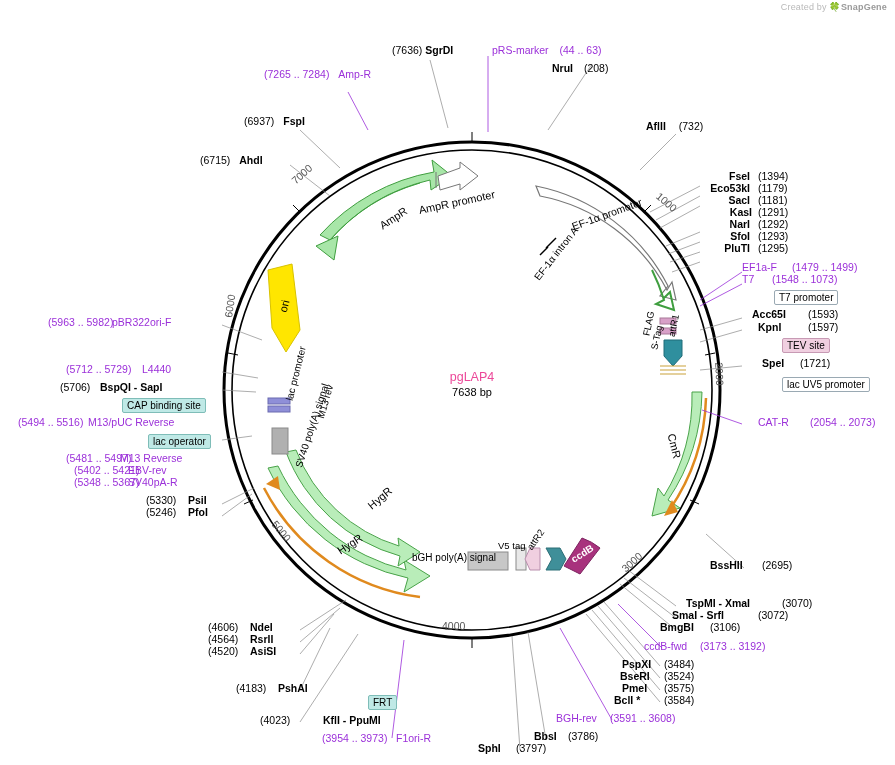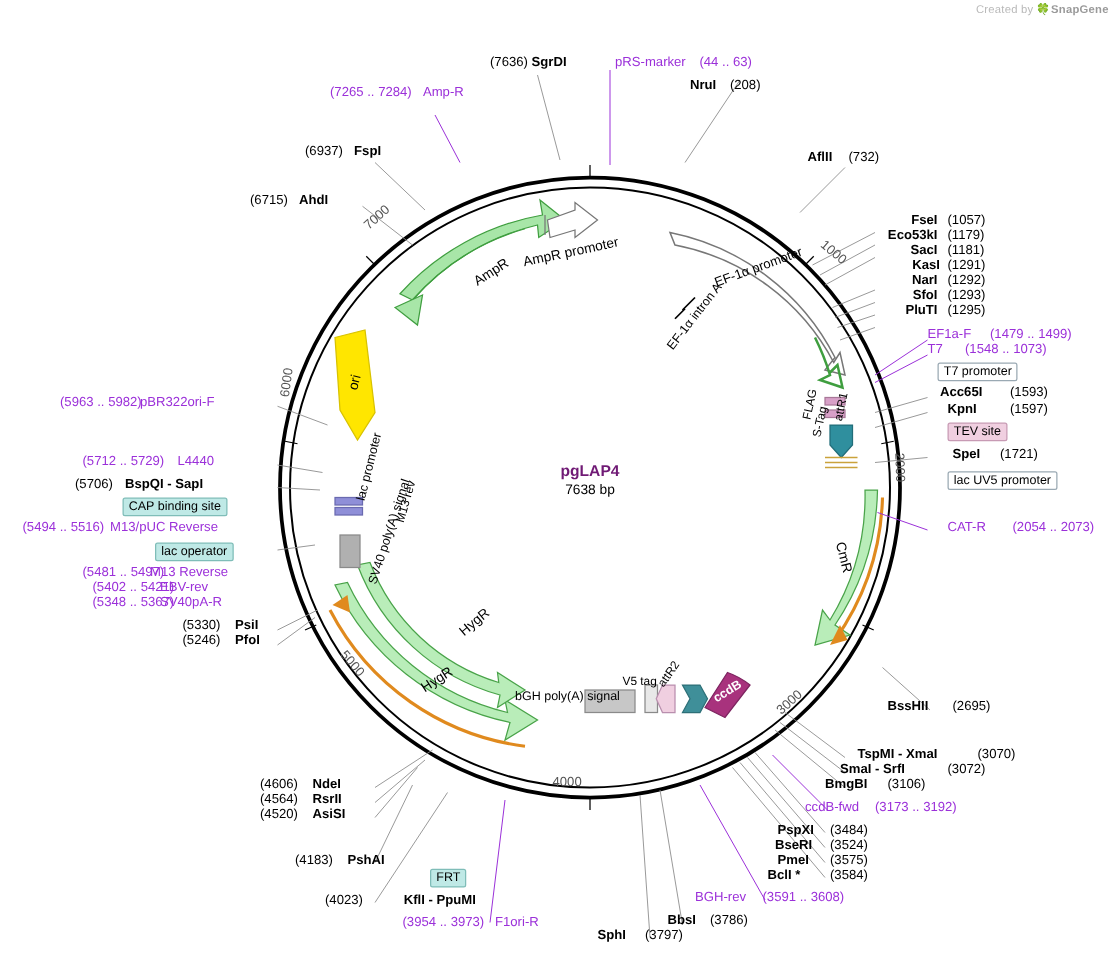--- a/index.html
+++ b/index.html
@@ -13,28 +13,28 @@
   .pos{color:#000;}
   .purple{color:#9b30d9;}
   .gray{color:#555;}
   .watermark{
     position:absolute;top:2px;right:8px;font-size:9px;color:#b9b9b9;
     letter-spacing:.2px;
   }
   .watermark b{color:#9a9a9a;font-weight:bold;}
   .wm-leaf{color:#6fc26f;font-weight:bold;}
   .plasmid-name{
-    position:absolute;text-align:center;font-weight:bold;font-size:12.5px;color:#701a75;
+    position:absolute;text-align:center;font-weight:normal;font-size:12.5px;color:#ec4899;
   }
   .plasmid-size{
     position:absolute;text-align:center;font-size:11px;color:#000;
   }
   .boxlbl{
     position:absolute;font-size:10px;padding:1px 4px;border-radius:2px;
-    border:1px solid #9aa9b3;white-space:nowrap;
+    border:1px solid #9aa9b3;white-space:nowrap;margin-left:24px;
   }
   .box-cyan{background:#bfe9e6;border-color:#7fbdb8;}
   .box-pink{background:#f0cfe0;border-color:#c79ab4;}
   .box-white{background:#ffffff;border-color:#9aa9b3;}
   svg{position:absolute;left:0;top:0;}
   .tick{stroke:#000;stroke-width:1;}
   .leader{stroke:#8a8a8a;stroke-width:.7;fill:none;}
   .leader-p{stroke:#9b30d9;stroke-width:.8;fill:none;}
 </style>
 </head>
@@ -244,21 +244,21 @@
   <span class="bold" style="margin-left:6px;">AhdI</span>
 </div>
 <div class="lbl" style="left:646px;top:120px;text-align:right;">
   <span class="bold">AflII</span>
   <span class="pos" style="margin-left:10px;">(732)</span>
 </div>
 
 <div class="lbl" style="left:690px;top:170px;text-align:right;width:60px;">
   <span class="bold">FseI</span>
 </div>
-<div class="lbl pos" style="left:758px;top:170px;">(1057)</div>
+<div class="lbl pos" style="left:758px;top:170px;">(1394)</div>
 
 <div class="lbl" style="left:678px;top:182px;text-align:right;width:72px;">
   <span class="bold">Eco53kI</span>
 </div>
 <div class="lbl pos" style="left:758px;top:182px;">(1179)</div>
 
 <div class="lbl" style="left:690px;top:194px;text-align:right;width:60px;">
   <span class="bold">SacI</span>
 </div>
 <div class="lbl pos" style="left:758px;top:194px;">(1181)</div>

